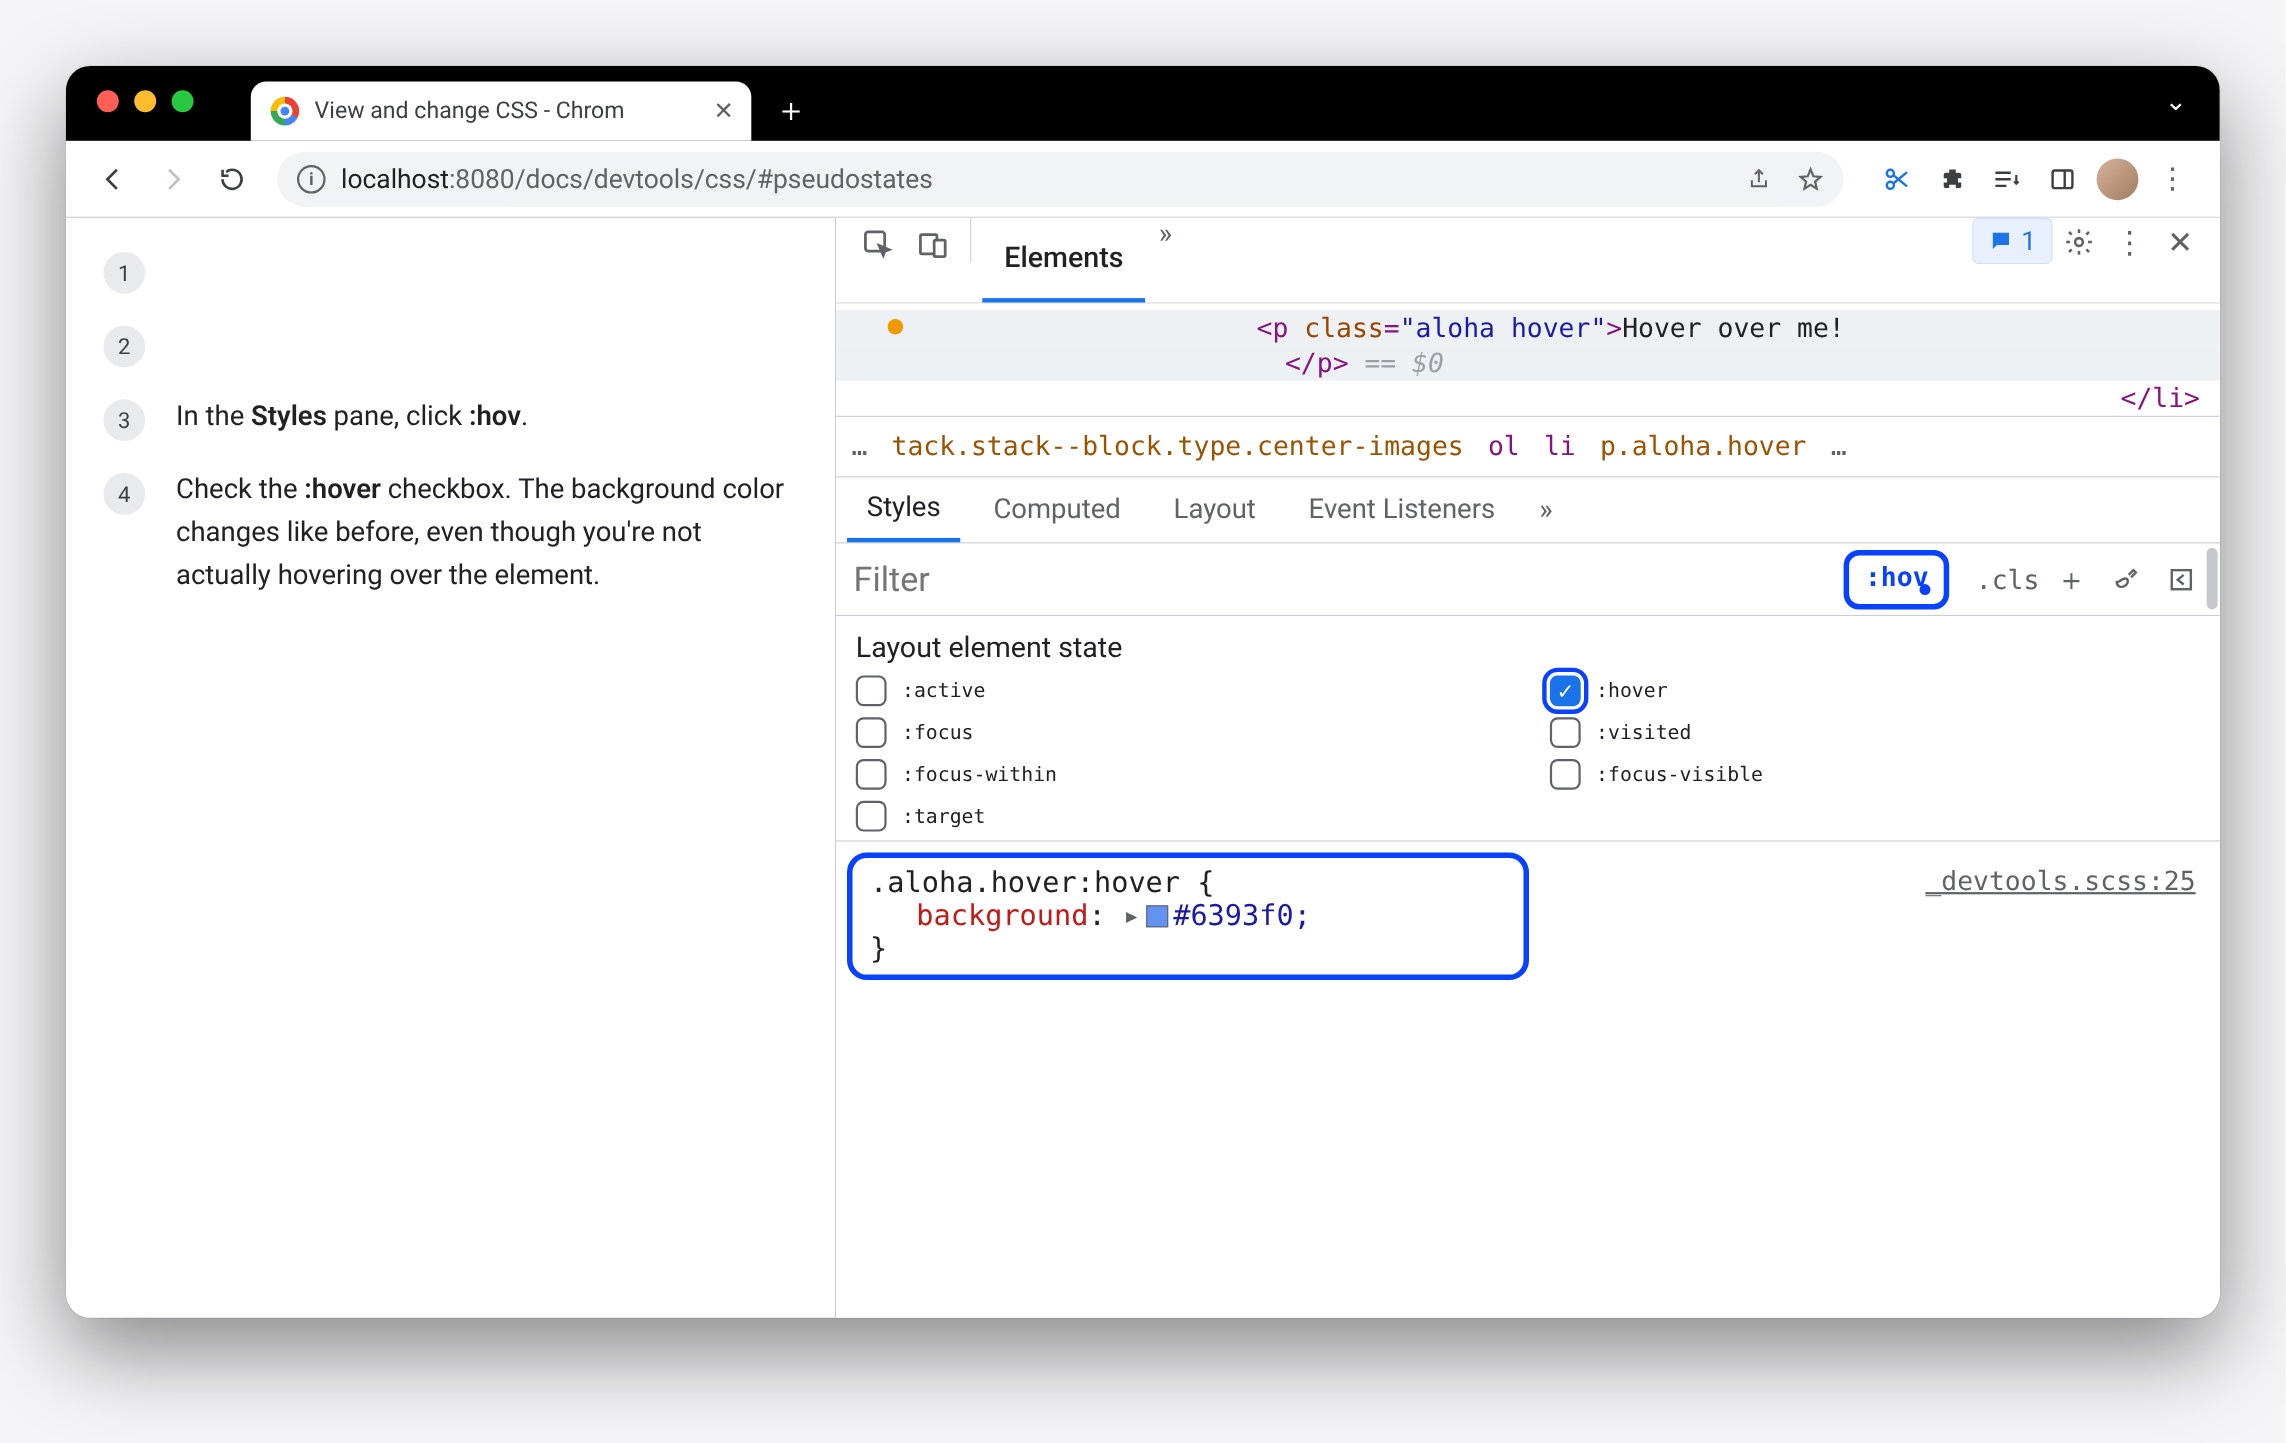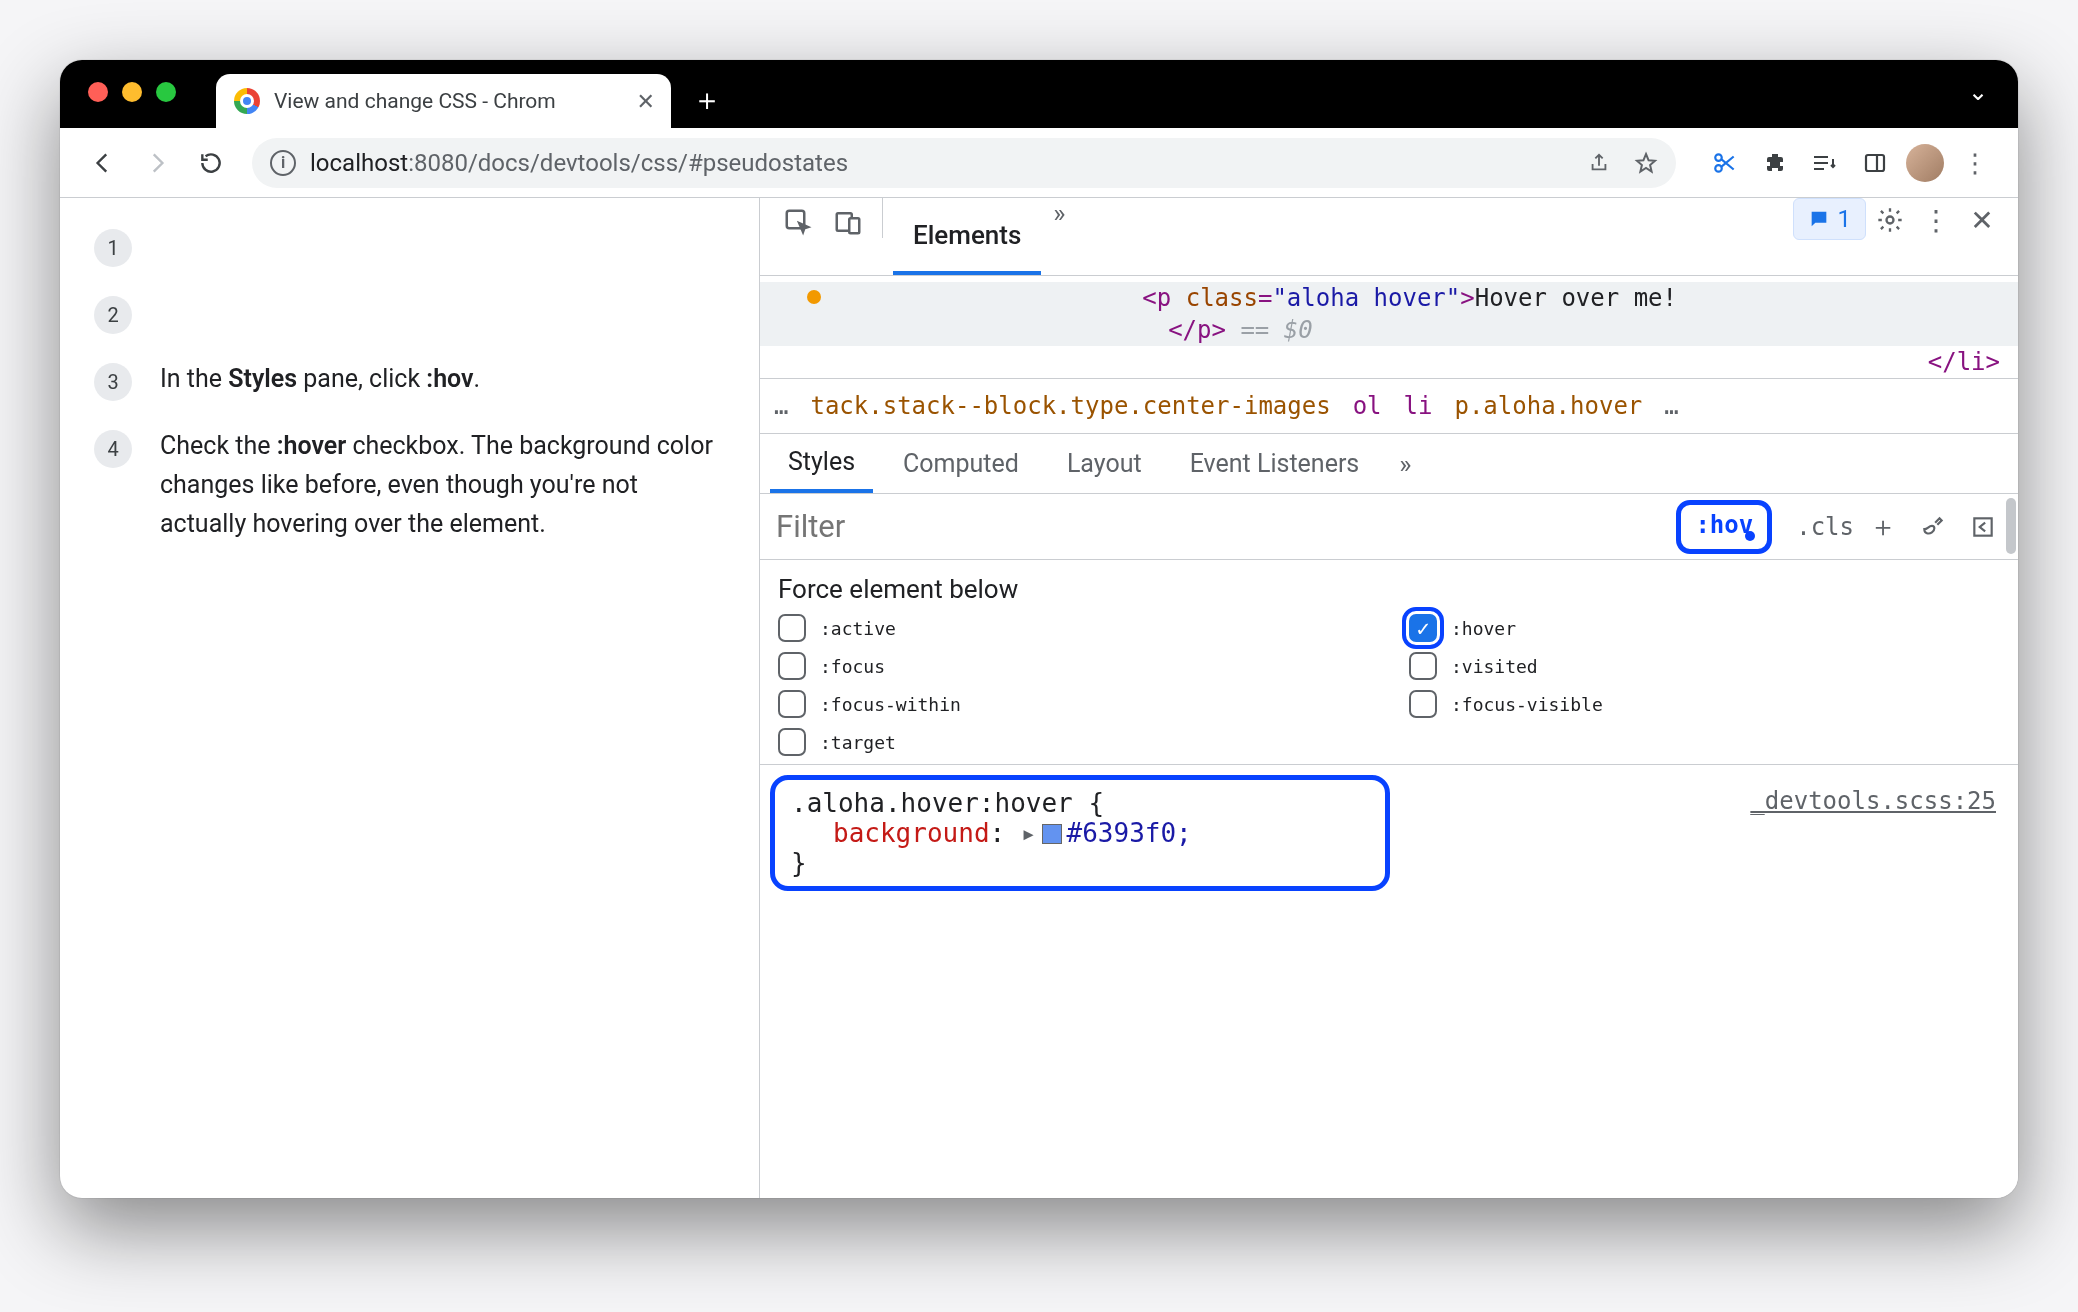--- a/index.html
+++ b/index.html
@@ -17,21 +17,21 @@
     --tag-red:#881280;
     --attr:#9a5300;
     --str:#1a1aa6;
     --dark-red:#c41a16;
     --swatch:#6393f0;
   }
   *{box-sizing:border-box}
   body{margin:0;background:#f5f5f7;font-family:var(--sans);color:var(--text);min-height:1312px;display:flex;align-items:flex-start;justify-content:center;padding:60px}
   .window{width:1960px;border-radius:22px;overflow:hidden;background:#fff;box-shadow:0 30px 80px rgba(0,0,0,.45),0 0 0 1px rgba(0,0,0,.05)}
   
-  .tabstrip{background:#000;height:68px;display:flex;align-items:flex-end;padding-left:6px;position:relative}
+  .tabstrip{background:#000;height:68px;display:flex;align-items:flex-end;padding-left:18px;position:relative}
   .traffic{display:flex;gap:14px;align-items:center;position:absolute;left:28px;top:22px}
   .dot{width:20px;height:20px;border-radius:50%}
   .dot.r{background:#ff5f57}.dot.y{background:#febc2e}.dot.g{background:#28c840}
   .tab{margin-left:150px;background:#fff;width:455px;height:54px;border-radius:14px 14px 0 0;display:flex;align-items:center;padding:0 16px 0 18px;gap:14px}
   .tab .favicon{width:26px;height:26px;border-radius:50%;background:conic-gradient(#ea4335 0 33%,#4285f4 0 50%,#34a853 0 75%,#fbbc05 0);position:relative}
   .tab .favicon::after{content:"";position:absolute;inset:6px;background:#fff;border-radius:50%}
   .tab .favicon::before{content:"";position:absolute;inset:9px;background:#4285f4;border-radius:50%;z-index:1}
   .tab-title{white-space:nowrap;overflow:hidden;text-overflow:clip;font-size:21px;flex:1;color:#3c4043}
   .tab-close{font-size:22px;color:#5f6368}
   .newtab{width:48px;height:48px;display:flex;align-items:center;justify-content:center;color:#fff;font-size:30px;margin-left:12px;margin-bottom:4px}
@@ -293,21 +293,21 @@
         <span class="more-sq">
           <svg width="26" height="26" viewBox="0 0 24 24" fill="none" stroke="#5f6368" stroke-width="2">
               <rect x="4" y="4" width="16" height="16"></rect>
               <path d="M14 8l-5 4 5 4"></path>
             </svg>
         </span>
         <div class="scrollbar-stub" style="top:4px;height:56px"></div>
       </div>
 
       <div class="force">
-        <h4>Force element below</h4>
+        <h4>Layout element state</h4>
         <div class="state-grid">
           <label class="chk">
               <span class="box"></span>
               <span>:active</span>
             </label>
           <label class="chk">
               <span class="box checked"></span>
               <span>:hover</span>
             </label>
           <label class="chk">

